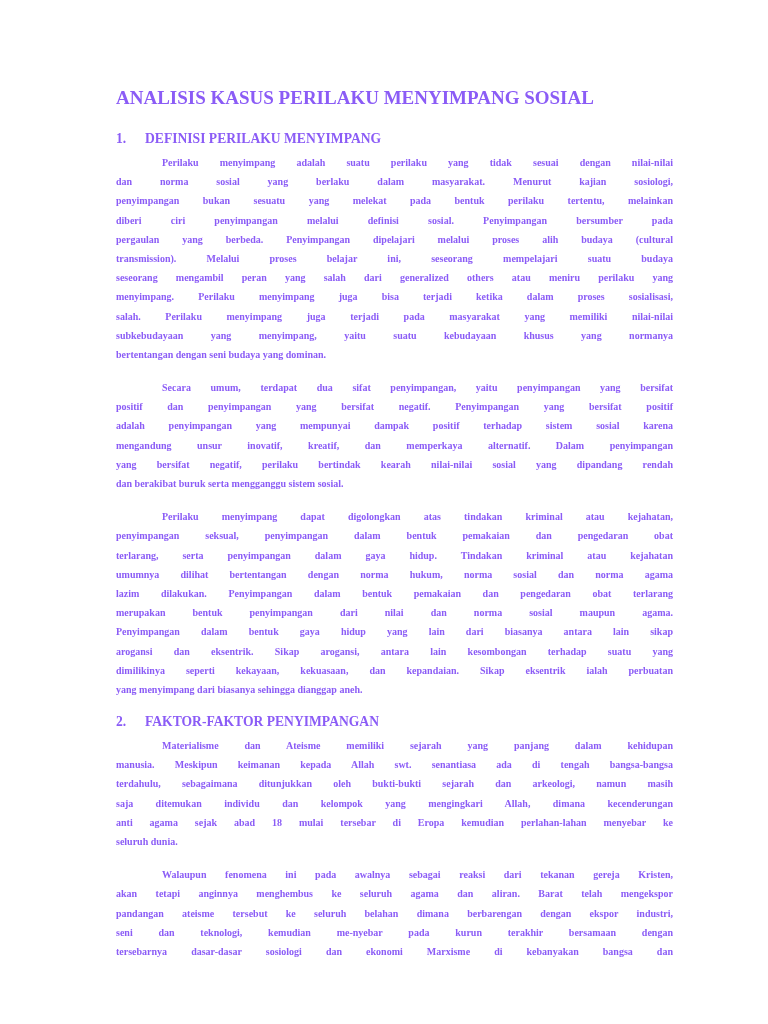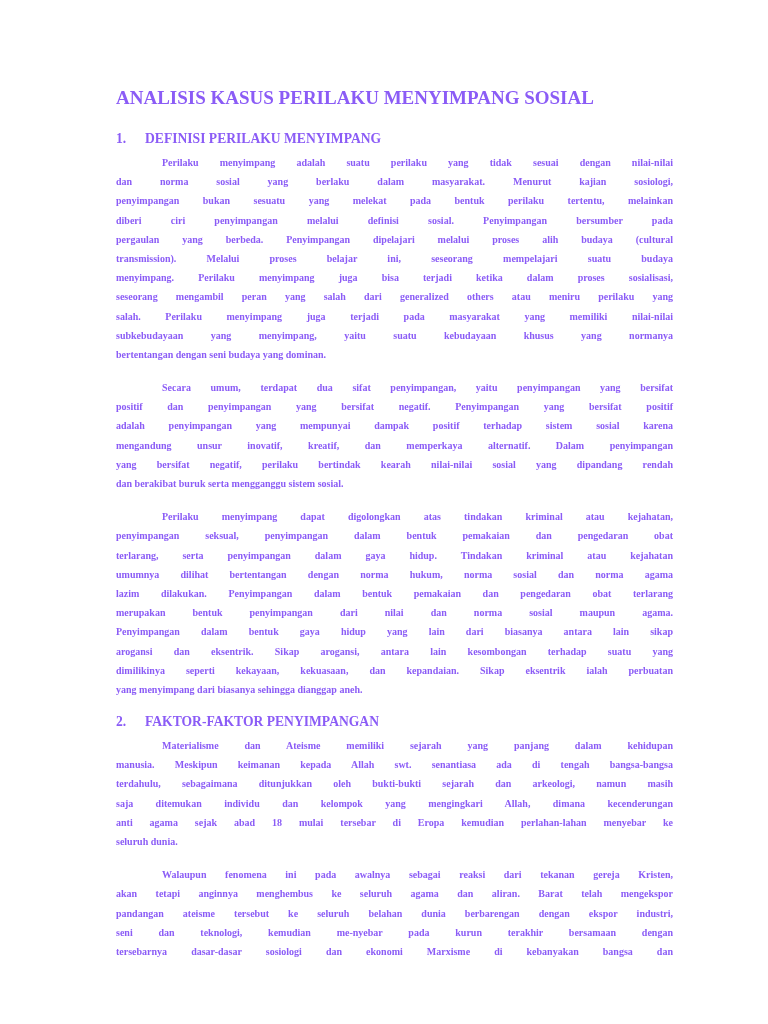--- a/index.html
+++ b/index.html
@@ -42,22 +42,22 @@
       <span>DEFINISI PERILAKU MENYIMPANG</span>
     </h2>
 
     <p class="para">
       <span class="line indent">Perilaku menyimpang adalah suatu perilaku yang tidak sesuai dengan nilai-nilai</span>
       <span class="line">dan norma sosial yang berlaku dalam masyarakat. Menurut kajian sosiologi,</span>
       <span class="line">penyimpangan bukan sesuatu yang melekat pada bentuk perilaku tertentu, melainkan</span>
       <span class="line">diberi ciri penyimpangan melalui definisi sosial. Penyimpangan bersumber pada</span>
       <span class="line">pergaulan yang berbeda. Penyimpangan dipelajari melalui proses alih budaya (cultural</span>
       <span class="line">transmission). Melalui proses belajar ini, seseorang mempelajari suatu budaya</span>
+      <span class="line">seseorang mengambil peran yang salah dari generalized others atau meniru perilaku yang</span>
       <span class="line">menyimpang. Perilaku menyimpang juga bisa terjadi ketika dalam proses sosialisasi,</span>
-      <span class="line">seseorang mengambil peran yang salah dari generalized others atau meniru perilaku yang</span>
       <span class="line">salah. Perilaku menyimpang juga terjadi pada masyarakat yang memiliki nilai-nilai</span>
       <span class="line">subkebudayaan yang menyimpang, yaitu suatu kebudayaan khusus yang normanya</span>
       <span class="line last">bertentangan dengan seni budaya yang dominan.</span>
     </p>
 
     <p class="para">
       <span class="line indent">Secara umum, terdapat dua sifat penyimpangan, yaitu penyimpangan yang bersifat</span>
       <span class="line">positif dan penyimpangan yang bersifat negatif. Penyimpangan yang bersifat positif</span>
       <span class="line">adalah penyimpangan yang mempunyai dampak positif terhadap sistem sosial karena</span>
       <span class="line">mengandung unsur inovatif, kreatif, dan memperkaya alternatif. Dalam penyimpangan</span>
@@ -90,18 +90,18 @@
       <span class="line">manusia. Meskipun keimanan kepada Allah swt. senantiasa ada di tengah bangsa-bangsa</span>
       <span class="line">terdahulu, sebagaimana ditunjukkan oleh bukti-bukti sejarah dan arkeologi, namun masih</span>
       <span class="line">saja ditemukan individu dan kelompok yang mengingkari Allah, dimana kecenderungan</span>
       <span class="line">anti agama sejak abad 18 mulai tersebar di Eropa kemudian perlahan-lahan menyebar ke</span>
       <span class="line last">seluruh dunia.</span>
     </p>
 
     <p class="para">
       <span class="line indent">Walaupun fenomena ini pada awalnya sebagai reaksi dari tekanan gereja Kristen,</span>
       <span class="line">akan tetapi anginnya menghembus ke seluruh agama dan aliran. Barat telah mengekspor</span>
-      <span class="line">pandangan ateisme tersebut ke seluruh belahan dunia berbarengan dengan ekspor industri,</span>
+      <span class="line">pandangan ateisme tersebut ke seluruh belahan dimana berbarengan dengan ekspor industri,</span>
       <span class="line">seni dan teknologi, kemudian me-nyebar pada kurun terakhir bersamaan dengan</span>
       <span class="line">tersebarnya dasar-dasar sosiologi dan ekonomi Marxisme di kebanyakan bangsa dan</span>
     </p>
   </div>
 </div>
 
 </body></html>

